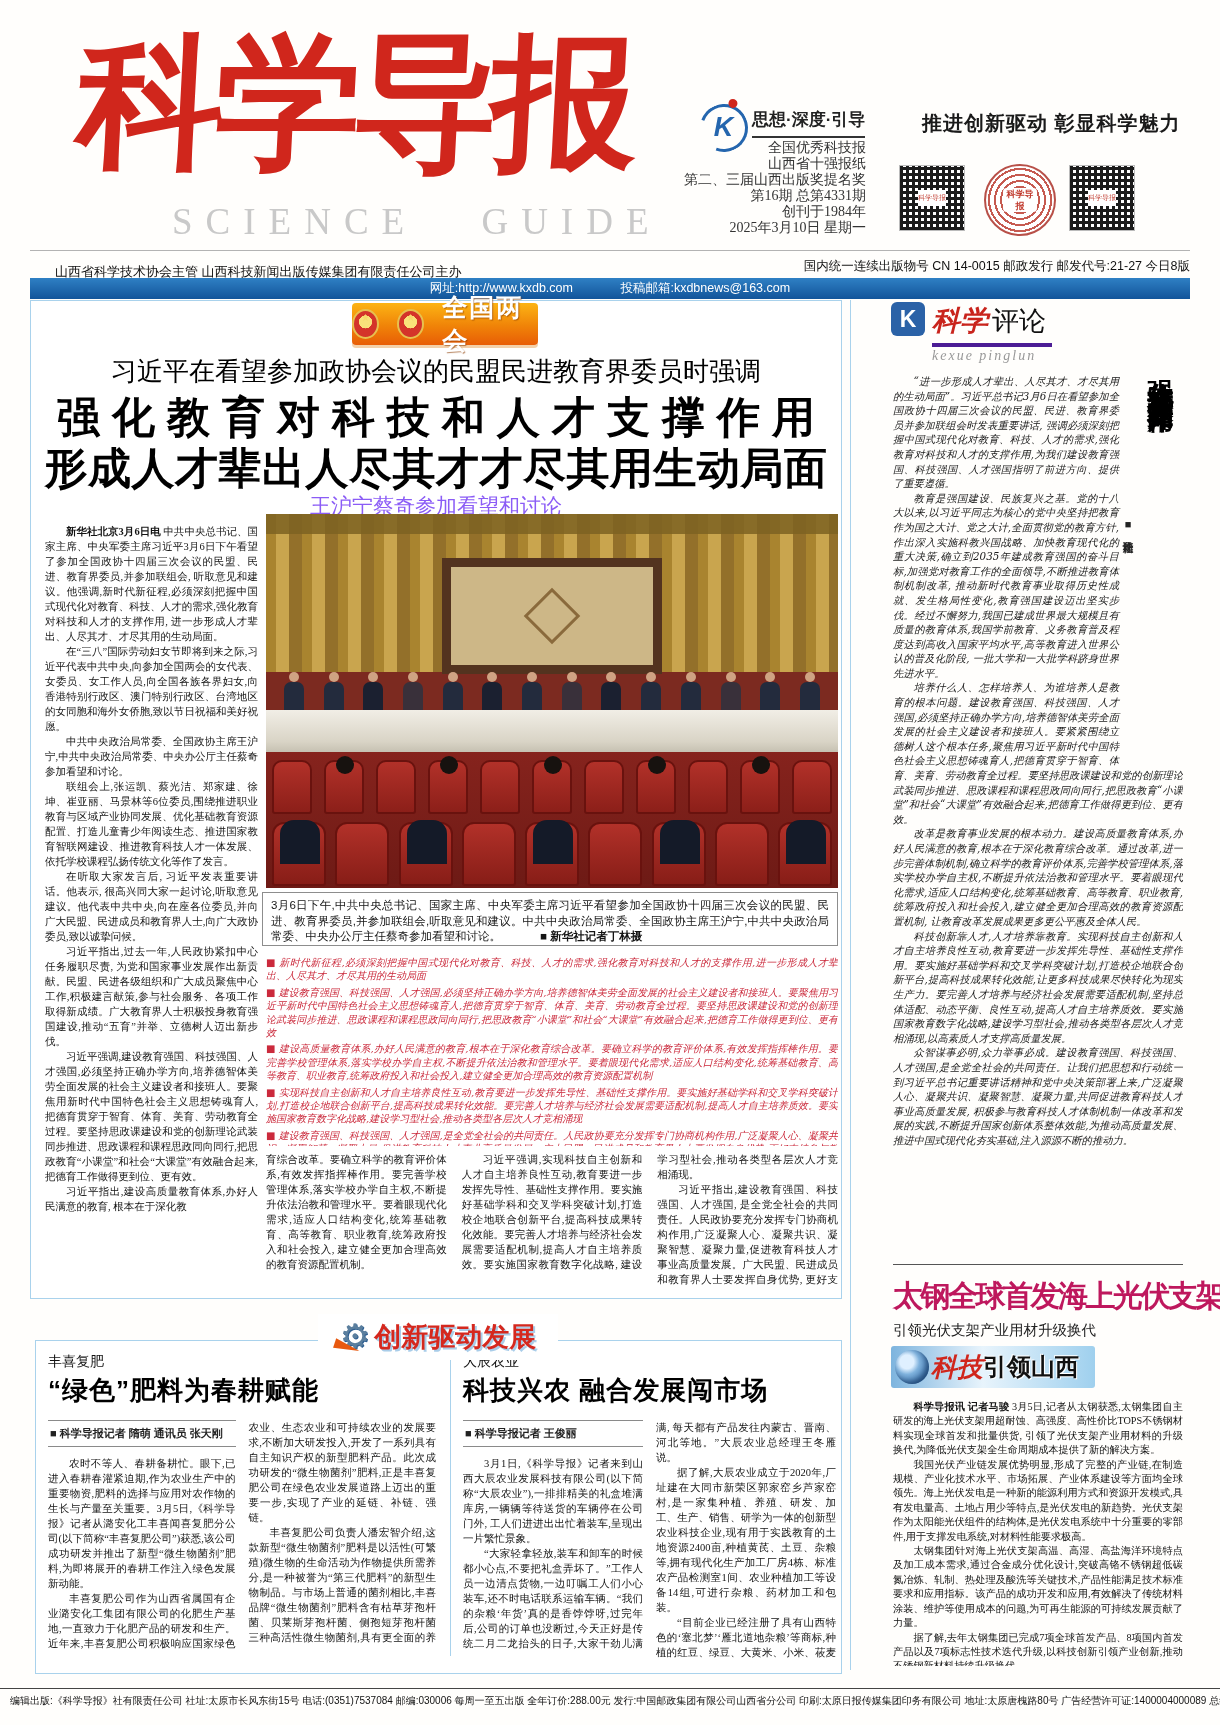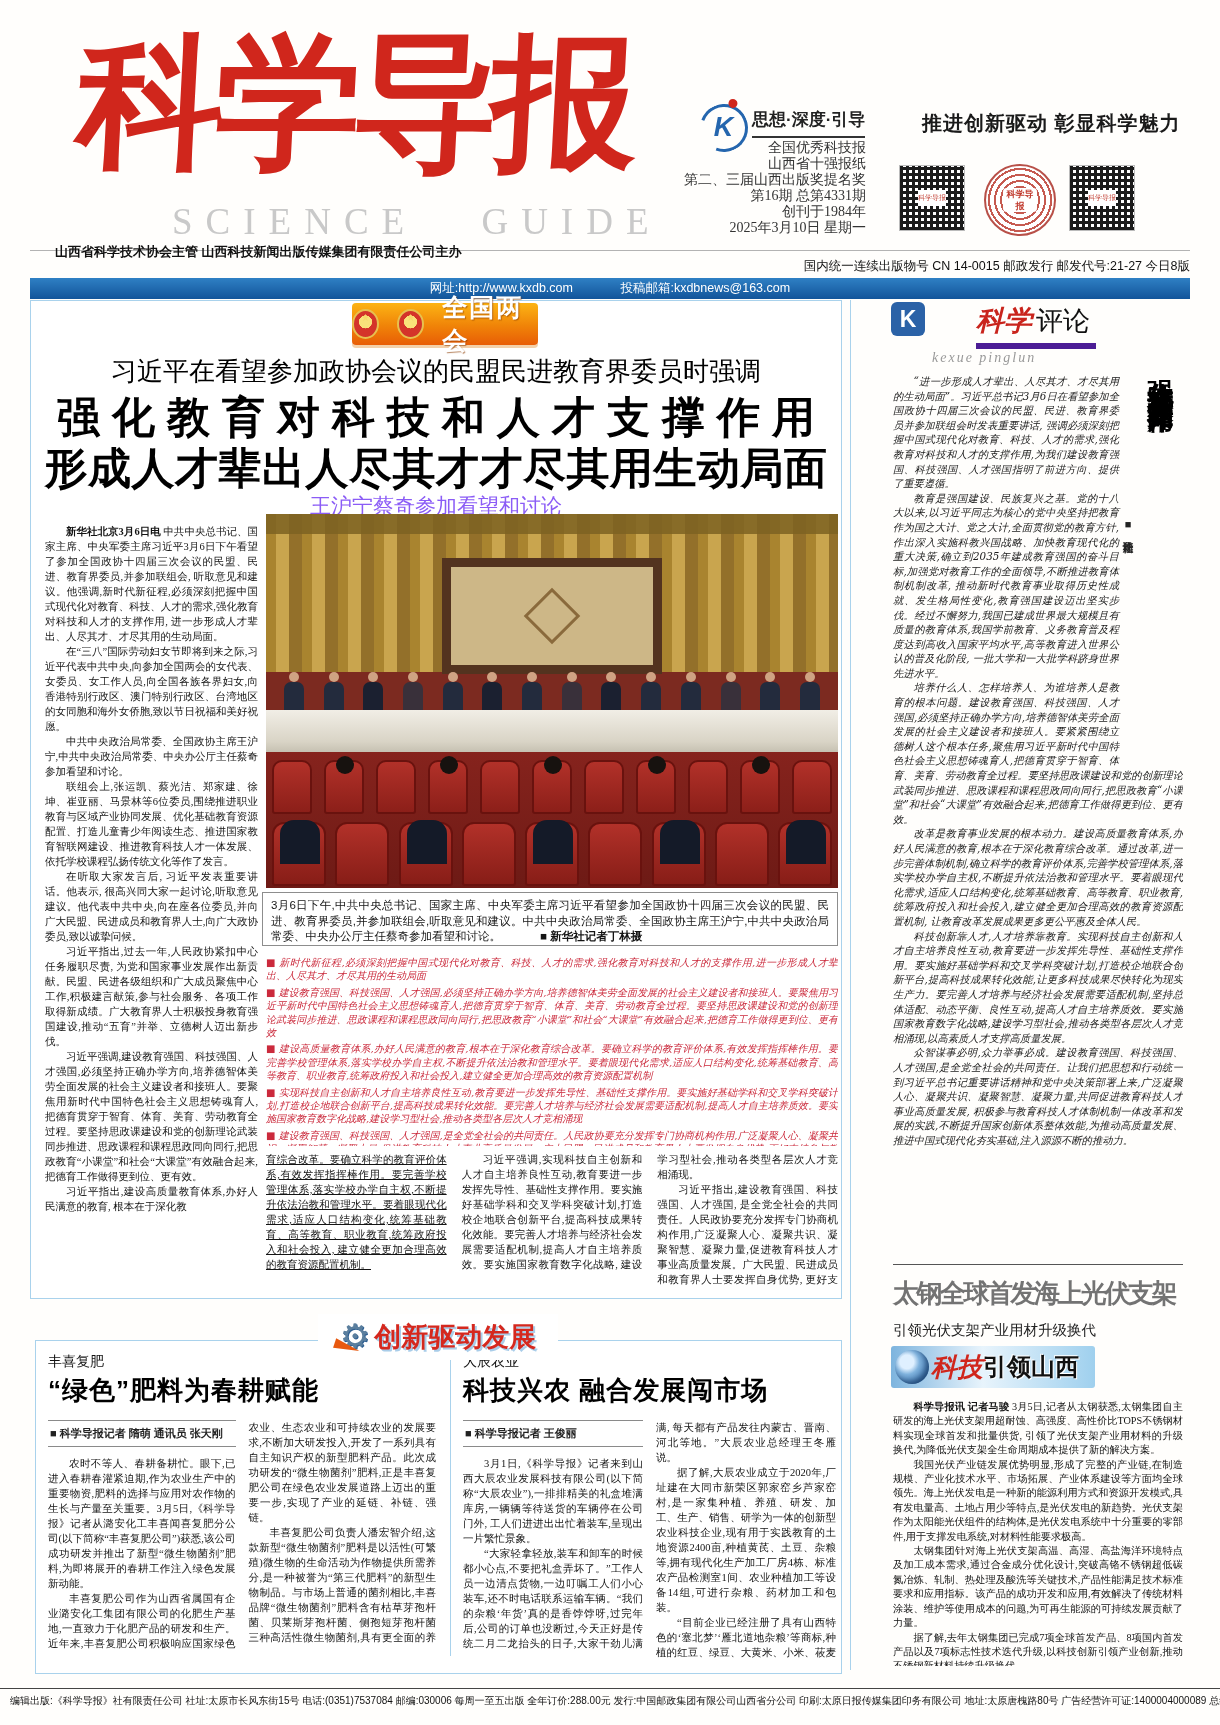--- a/index.html
+++ b/index.html
@@ -27,21 +27,21 @@
       repeating-linear-gradient(0deg,#1b1b1b 0 3px,transparent 3px 6px),
       repeating-linear-gradient(90deg,#1b1b1b 0 3px,#fff 3px 6px);
       outline:1px solid #bbb;}
   .qr b{position:absolute;left:18px;top:24px;width:28px;height:16px;background:#fff;
       color:#c03a2e;font-size:7px;line-height:16px;text-align:center;font-weight:normal;}
   #stamp{width:68px;height:68px;border-radius:50%;border:2px solid #b85048;
       background:repeating-radial-gradient(circle at 50% 50%,#c65a50 0 2px,#fff 2px 6px);}
   #stamp b{position:absolute;left:17px;top:22px;width:34px;height:24px;background:#fff;border-radius:4px;
       color:#c03a2e;font-size:9px;line-height:12px;text-align:center;font-weight:bold;}
   #head-divider{left:30px;top:250px;width:1160px;height:0;border-top:1px solid #b3b3b3;}
-  #info-left{left:55px;top:243px;font-family:"Liberation Sans",sans-serif;font-weight:bold;font-size:13px;color:#111;}
+  #info-left{left:55px;top:263px;font-family:"Liberation Sans",sans-serif;font-weight:normal;font-size:13px;color:#111;}
   #info-right{top:258px;right:30px;font-size:12.5px;color:#111;font-family:"Liberation Sans",sans-serif;}
   #blue-bar{left:30px;top:278px;width:1160px;height:21px;
     background:linear-gradient(180deg,#2f80c4,#12549a);color:#fff;text-align:center;
     font-family:"Liberation Sans",sans-serif;font-size:12.5px;line-height:21px;}
   #blue-bar span{margin:0 22px;}
 
   
   #lead-box{left:30px;top:300px;width:810px;height:997px;border:1px solid #a9d2ec;background:#fff;}
   #qg-badge{left:352px;top:303px;width:186px;height:42px;z-index:3;border-radius:4px;
     background:linear-gradient(180deg,#fcb414 0%,#f08308 55%,#e85d06 100%);
@@ -101,45 +101,45 @@
 
   #caption{left:262px;top:892px;width:576px;height:54px;border:1px solid #8d8d8d;padding:5px 8px;
     box-sizing:border-box;font-family:"Liberation Sans",sans-serif;font-size:11.5px;line-height:15.5px;
     text-align:justify;color:#141414;overflow:hidden;}
   #caption .credit{display:inline-block;margin-left:36px;font-weight:bold;}
   #bullets{left:266px;top:956px;width:572px;height:190px;overflow:hidden;color:#cb2a3c;
     font-family:"DejaVu Serif",serif;font-style:italic;font-size:10px;line-height:13.4px;text-align:justify;}
   #bullets p{text-indent:0;margin:0 0 3px;}
   #lead-cols-bottom{left:266px;top:1152px;width:572px;height:140px;overflow:hidden;
     column-count:3;column-gap:15px;}
-  #lead-cols-bottom p:first-child{text-indent:0;text-decoration:underline;}
+  #lead-cols-bottom p:first-child{text-indent:0;}
 
   
   #vrule{left:850px;top:300px;width:0;height:1370px;border-left:1px solid #a9d2ec;}
   #cmt-header{left:891px;top:302px;display:flex;align-items:flex-start;gap:7px;}
   #cmt-k{width:34px;height:34px;background:#2b62a7;border-radius:6px;color:#fff;text-align:center;
     line-height:34px;font-family:"Liberation Sans",sans-serif;font-weight:bold;font-size:23px;}
-  .cmt-title-row{border-bottom:6px solid #4c1d95;padding:0 6px 3px 0;margin-left:44px;}
+  .cmt-title-row{border-bottom:4px solid #4c1d95;padding:0 6px 3px 0;}
   .cmt-red{font-family:"DejaVu Serif",serif;font-style:italic;font-weight:bold;font-size:28px;color:#c9241c;}
   .cmt-blk{font-family:"Liberation Sans",sans-serif;font-size:27px;color:#111;margin-left:4px;}
   .cmt-pinyin{font-family:"Liberation Serif",serif;font-style:italic;font-size:14px;color:#999;
     letter-spacing:2px;padding-top:1px;}
   #cmt-body{left:893px;top:374px;width:290px;height:864px;overflow:hidden;
     font-family:"DejaVu Serif",serif;font-style:italic;font-size:10.3px;line-height:14.6px;
     text-align:justify;color:#1a1a1a;}
   #cmt-body .spacer{float:right;width:64px;height:392px;}
   #cmt-body p{text-indent:2em;}
   #vtitle{left:1144px;top:360px;height:404px;writing-mode:vertical-rl;
     font-family:"Liberation Sans",sans-serif;font-weight:bold;font-size:26px;letter-spacing:2px;color:#000;}
   #vbyline{left:1120px;top:518px;height:120px;writing-mode:vertical-rl;
     font-family:"Liberation Sans",sans-serif;font-size:11px;color:#222;}
 
   #tg-rule{left:893px;top:1264px;width:290px;height:0;border-top:1px solid #555;}
   #tg-headline{left:893px;top:1276px;width:292px;font-family:"Liberation Sans",sans-serif;
-    font-weight:bold;font-size:26px;letter-spacing:-2.5px;white-space:nowrap;color:#737373;}
+    font-weight:bold;font-size:30px;letter-spacing:-2.5px;white-space:nowrap;color:#be185d;}
   #tg-subhead{left:893px;top:1321px;font-family:"Liberation Sans",sans-serif;font-size:14.5px;color:#222;}
   #sx-banner{left:891px;top:1346px;width:204px;height:42px;border-radius:3px;
     background:linear-gradient(90deg,#7db4de,#e8f4fc 45%,#9fd0ee);display:flex;align-items:center;
     padding-left:4px;box-sizing:border-box;}
   .globe{width:34px;height:34px;border-radius:50%;
     background:radial-gradient(circle at 35% 35%,#dff0ff 0 22%,#7fb2dd 40%,#2e649f 85%);
     box-shadow:inset -3px -3px 5px rgba(10,40,80,.5);margin-right:2px;}
   .sx-red{font-family:"DejaVu Serif",serif;font-style:italic;font-weight:bold;font-size:26px;color:#d0261c;}
   .sx-black{font-family:"Liberation Sans",sans-serif;font-weight:bold;font-size:24px;color:#101010;
     text-shadow:1px 1px 0 #fff,-1px -1px 0 #fff;}

